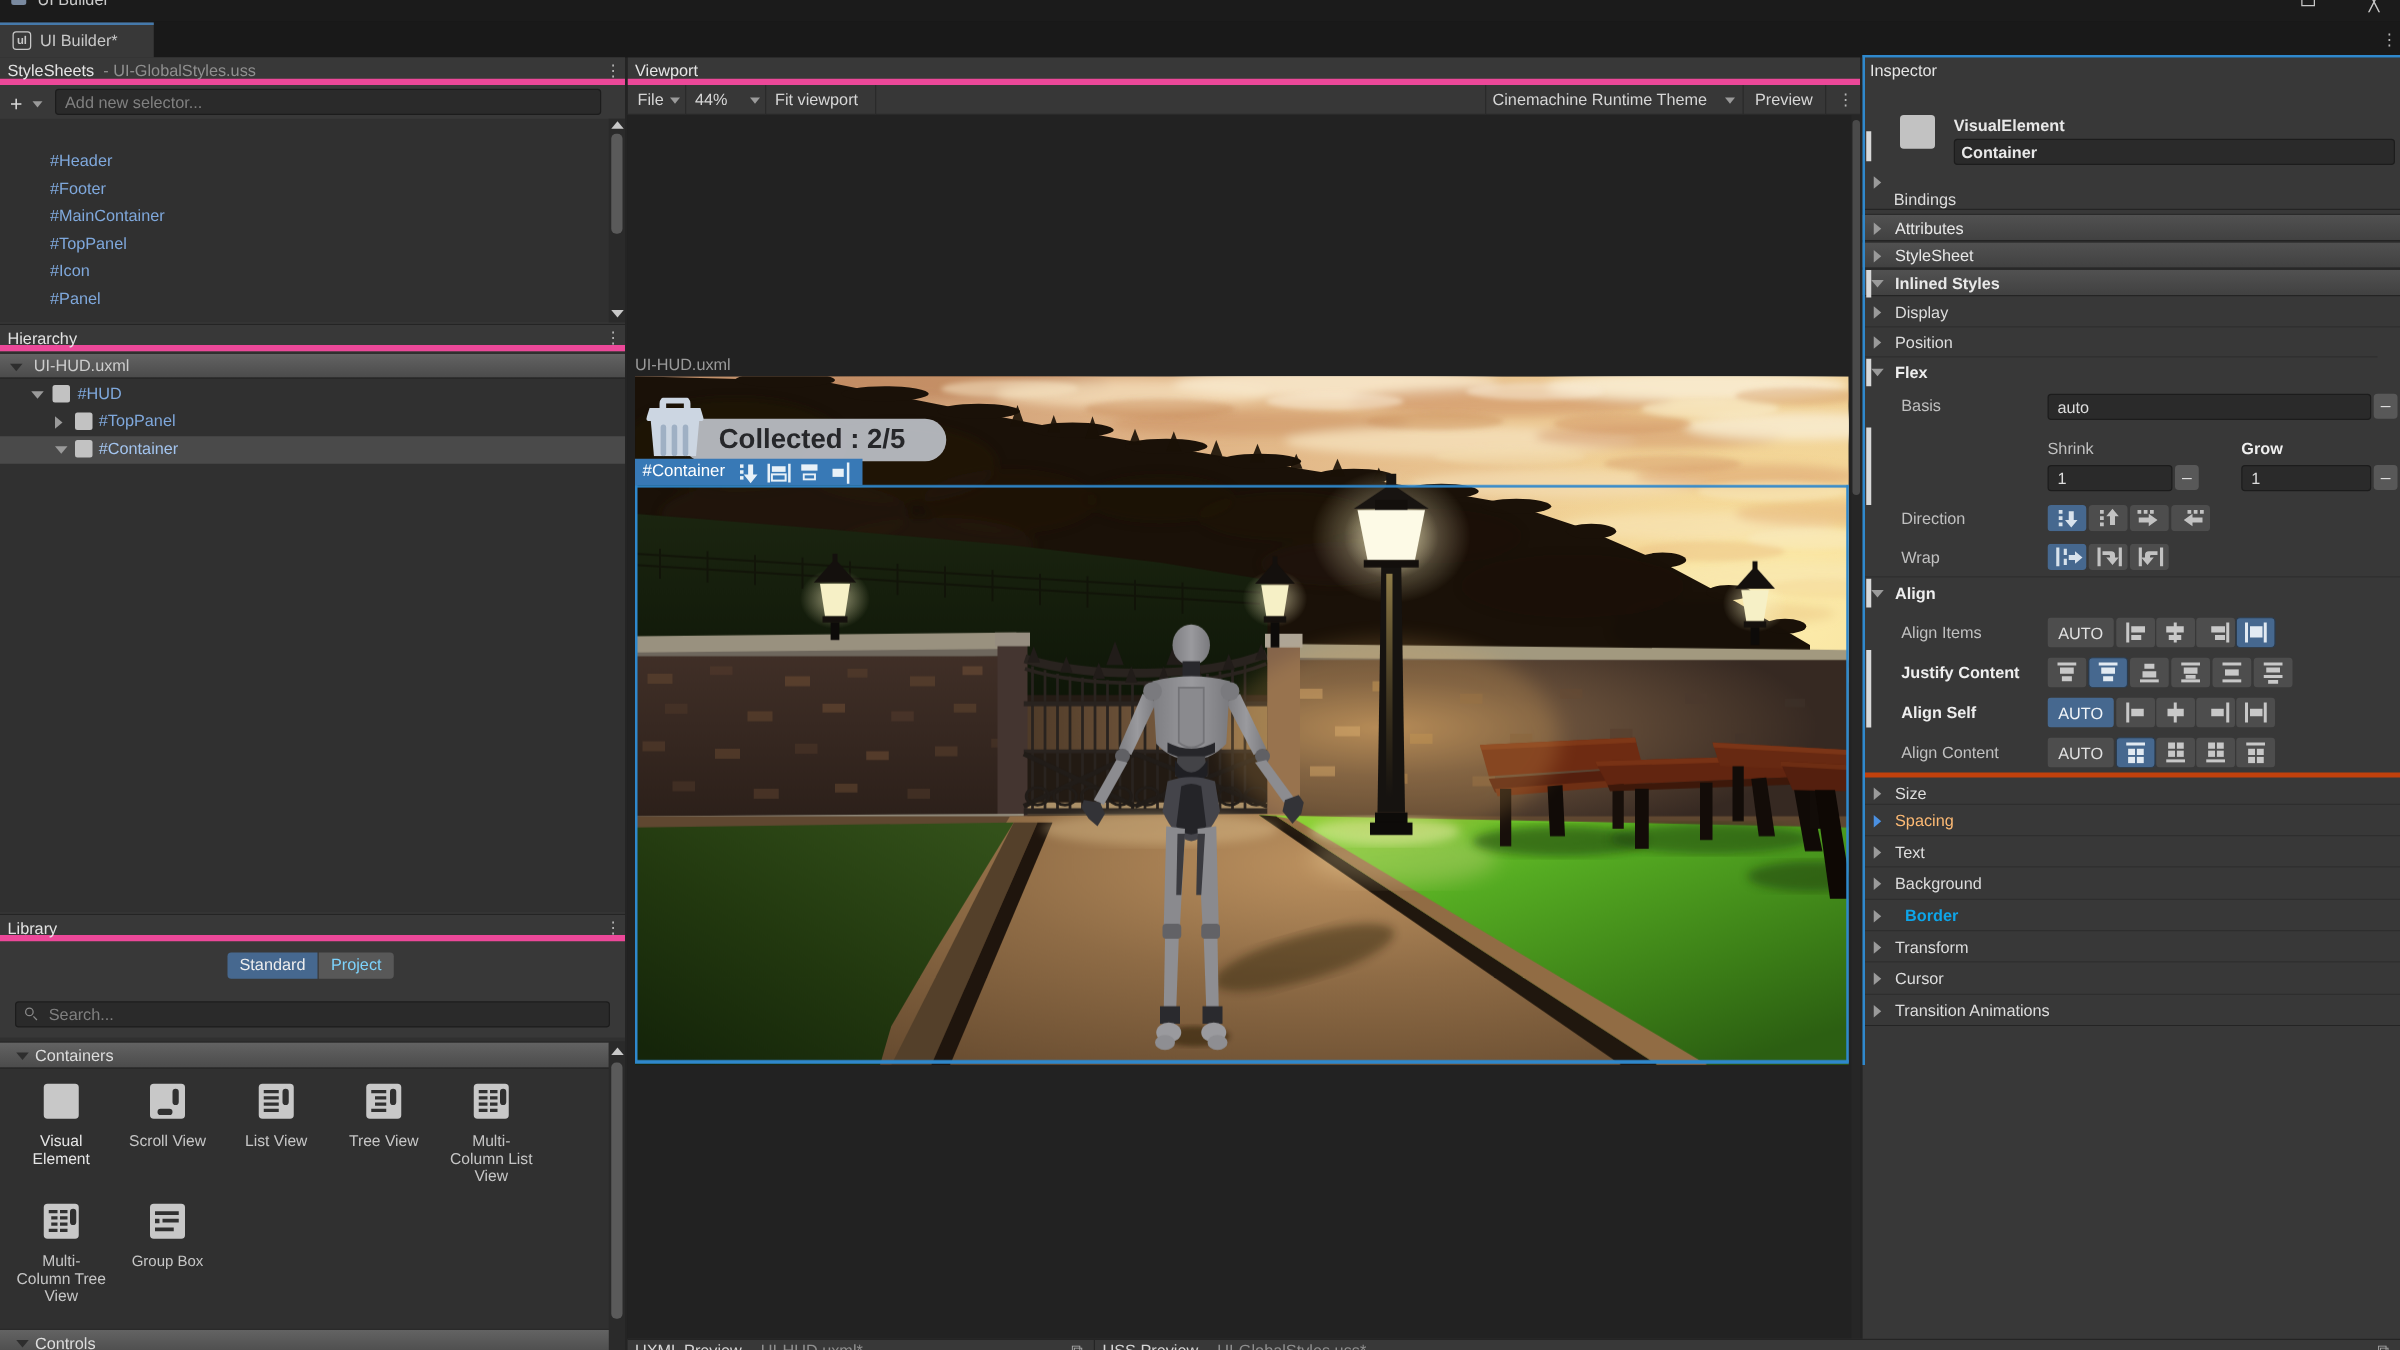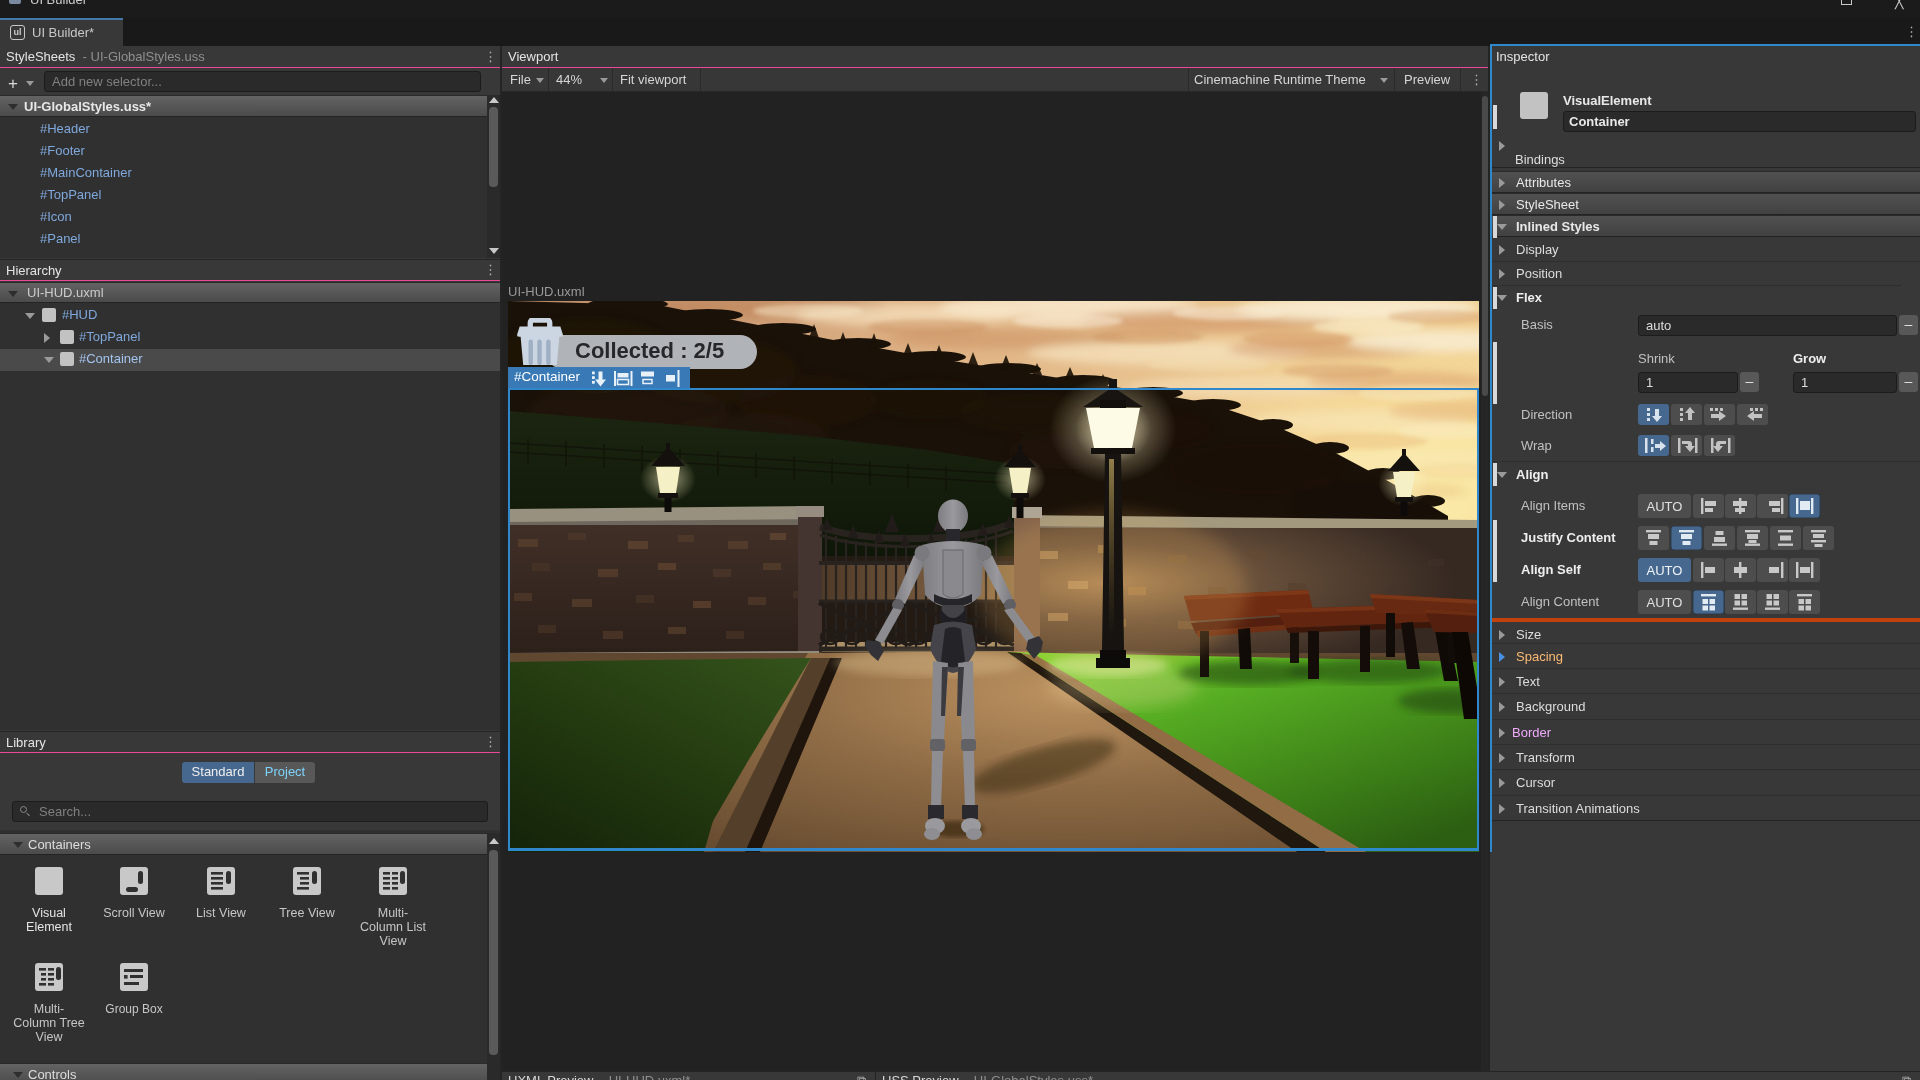--- a/index.html
+++ b/index.html
@@ -1,21 +1,21 @@
 <!DOCTYPE html>
 <html><head>
 <meta charset="utf-8">
 <style>
   * { margin:0; padding:0; box-sizing:border-box; }
   html,body { width:1920px; height:1080px; overflow:hidden; background:#191919;
     font-family:"Liberation Sans", sans-serif; font-size:13px; color:#d2d2d2; }
   .abs { position:absolute; }
   #root { position:absolute; left:0; top:0; width:1920px; height:1080px; }
   .panel { background:#383838; }
-  .phead { background:#383838; border-bottom:1px solid #ec4899; line-height:22px; padding-left:6px; color:#e4e4e4; }
+  .phead { background:#383838; border-bottom:5px solid #ec4899; line-height:22px; padding-left:6px; color:#e4e4e4; }
   .ghead { background:linear-gradient(#636363,#4b4b4b); border-top:1px solid #2a2a2a; border-bottom:1px solid #242424; color:#e8e8e8; }
   .kebab { position:absolute; color:#b6b6b6; font-size:13px; letter-spacing:0; }
   .tri-d { width:0; height:0; border-left:5px solid transparent; border-right:5px solid transparent; border-top:6px solid #9a9a9a; display:inline-block; }
   .tri-r { width:0; height:0; border-top:5px solid transparent; border-bottom:5px solid transparent; border-left:6px solid #9a9a9a; display:inline-block; }
   .sel { color:#7fa8dc; }
   .input { background:#2a2a2a; border:1px solid #1c1c1c; border-radius:3px; color:#808080; }
   .sq { background:#c2c2c2; border-radius:2px; }
   .minusbtn { position:absolute; width:19px; height:20px; background:#585858; border-radius:3px; color:#ddd; text-align:center; line-height:18px; font-size:14px; }
 </style>
 </head>
@@ -39,24 +39,20 @@
 
 <div class="abs panel" style="left:0;top:46px;width:500px;height:1034px;">
 
   <div class="abs phead" style="left:0;top:0;width:500px;height:22px;">StyleSheets&nbsp;&nbsp;<span style="color:#8f8f8f;">- UI-GlobalStyles.uss</span></div>
   <div class="kebab" style="left:484px;top:3px;">⋮</div>
   <div class="abs" style="left:8px;top:28px;color:#d8d8d8;font-size:17px;">+</div>
   <div class="abs tri-d" style="left:26px;top:35px;border-left-width:4px;border-right-width:4px;border-top-width:5px;"></div>
   <div class="abs input" style="left:44px;top:25px;width:437px;height:21px;line-height:19px;padding-left:7px;">Add new selector...</div>
 
   <div class="abs" style="left:0;top:49px;width:500px;height:163px;background:#303030;">
-    <div class="abs ghead" style="left:0;top:0;width:487px;height:22px;">
-      <div class="abs tri-d" style="left:8px;top:8px;border-top-color:#2e2e2e;"></div>
-      <div class="abs" style="left:24px;top:3px;font-weight:bold;">UI-GlobalStyles.uss*</div>
-    </div>
     <div class="abs sel" style="left:40px;top:26px;">#Header</div>
     <div class="abs sel" style="left:40px;top:48px;">#Footer</div>
     <div class="abs sel" style="left:40px;top:70px;">#MainContainer</div>
     <div class="abs sel" style="left:40px;top:92px;">#TopPanel</div>
     <div class="abs sel" style="left:40px;top:114px;">#Icon</div>
     <div class="abs sel" style="left:40px;top:136px;">#Panel</div>
 
     <div class="abs" style="left:487px;top:0;width:13px;height:163px;background:#2a2a2a;"></div>
     <div class="abs" style="left:489px;top:2px;width:0;height:0;border-left:5px solid transparent;border-right:5px solid transparent;border-bottom:6px solid #c8c8c8;"></div>
     <div class="abs" style="left:489px;top:12px;width:9px;height:80px;background:#5a5a5a;border-radius:4px;"></div>
@@ -904,21 +900,21 @@
   <div class="abs" style="left:0;top:622px;width:500px;height:25px;border-top:1px solid #2e2e2e;">
     <div class="abs tri-r" style="left:9px;top:8px;"></div>
         <div class="abs" style="left:26px;top:5px;color:#dddddd;">Text</div>
   </div>
   <div class="abs" style="left:0;top:647px;width:430px;height:26px;border-top:1px solid #2e2e2e;">
     <div class="abs tri-r" style="left:9px;top:8px;"></div>
         <div class="abs" style="left:26px;top:5px;color:#dddddd;">Background</div>
   </div>
   <div class="abs" style="left:0;top:673px;width:430px;height:25px;border-top:1px solid #2e2e2e;">
     <div class="abs tri-r" style="left:9px;top:8px;"></div>
-        <div class="abs" style="left:22px;top:5px;color:#f0abfc;">Border</div>
+        <div class="abs" style="left:34px;top:5px;color:#0ea5e9;font-weight:bold;">Border</div>
   </div>
   <div class="abs" style="left:0;top:698px;width:430px;height:25px;border-top:1px solid #2e2e2e;">
     <div class="abs tri-r" style="left:9px;top:8px;"></div>
         <div class="abs" style="left:26px;top:5px;color:#dddddd;">Transform</div>
   </div>
   <div class="abs" style="left:0;top:723px;width:430px;height:26px;border-top:1px solid #2e2e2e;">
     <div class="abs tri-r" style="left:9px;top:8px;"></div>
         <div class="abs" style="left:26px;top:5px;color:#dddddd;">Cursor</div>
   </div>
   <div class="abs" style="left:0;top:749px;width:430px;height:25px;border-top:1px solid #2e2e2e;">

